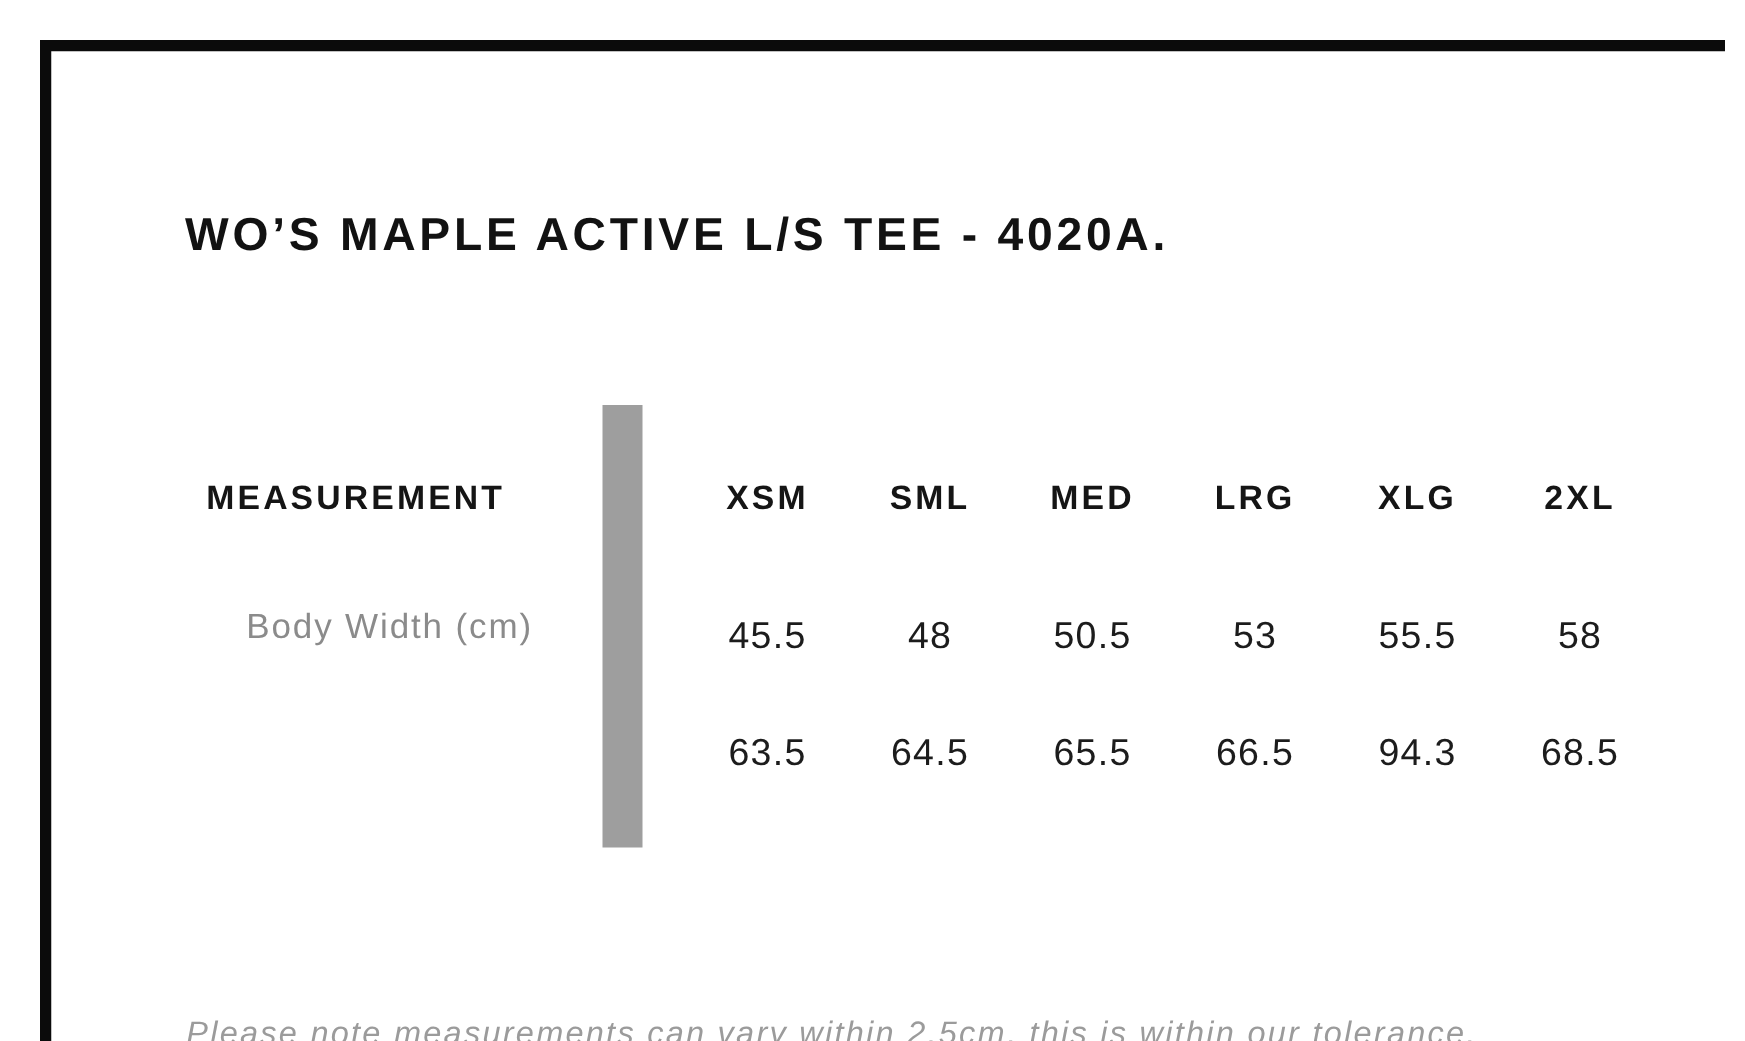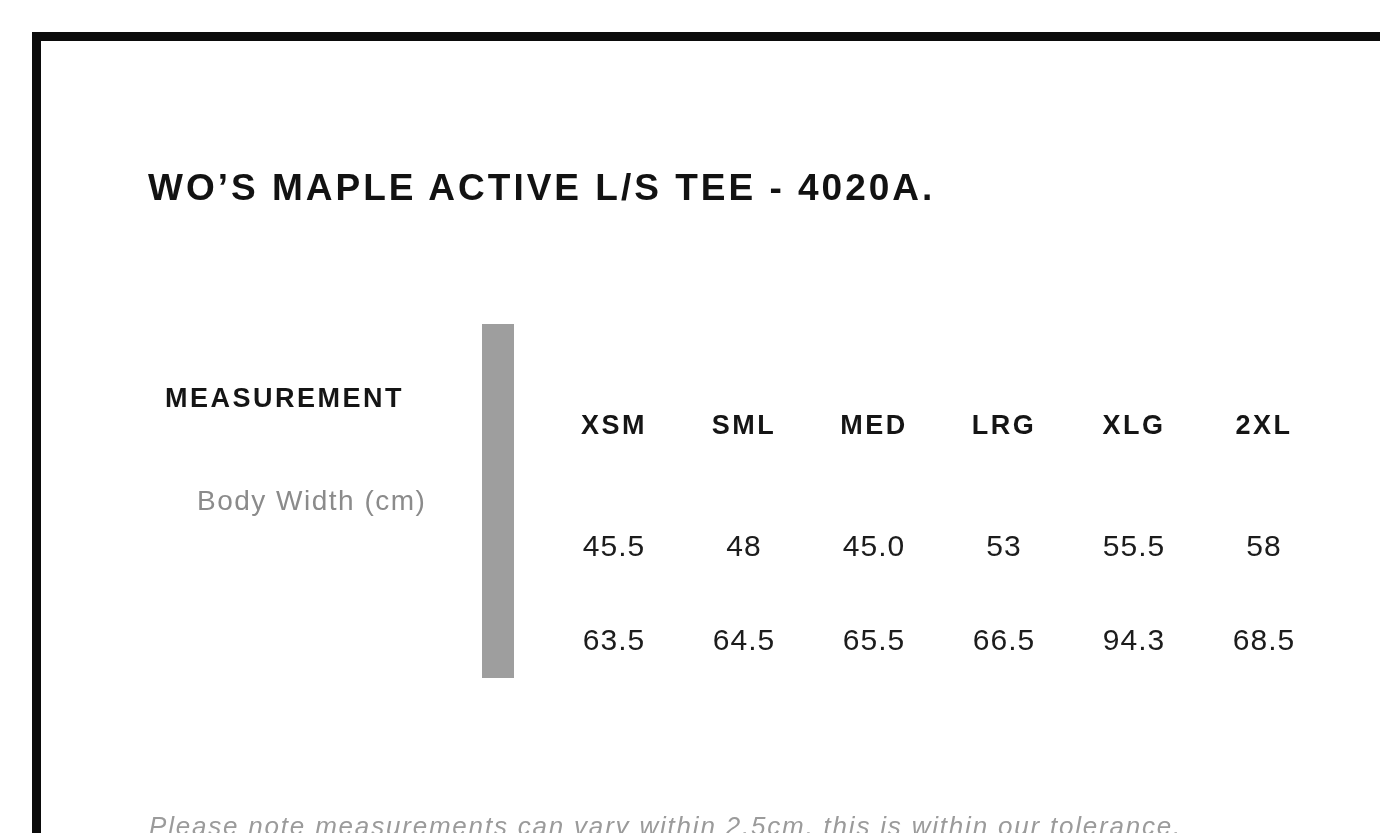--- a/index.html
+++ b/index.html
@@ -67,20 +67,21 @@
     color: #8b8b8b;
     margin-left: 32px;
   }
   .vals {
     position: absolute;
     left: 400px;
     right: 0;
     top: 0;
     bottom: 0;
     display: flex;
+    align-items: center;
   }
   .val {
     flex: 1;
     text-align: center;
     white-space: nowrap;
   }
   .size-header {
     font-size: 27px;
     font-weight: 700;
     letter-spacing: 2.5px;
@@ -126,21 +127,21 @@
         <div class="val size-header">XLG</div>
         <div class="val size-header">2XL</div>
       </div>
     </div>
 
     <div class="trow data-row-1">
       <div class="label-cell row-label">Body Width (cm)</div>
       <div class="vals">
         <div class="val size-value">45.5</div>
         <div class="val size-value">48</div>
-        <div class="val size-value">45.0</div>
+        <div class="val size-value">50.5</div>
         <div class="val size-value">53</div>
         <div class="val size-value">55.5</div>
         <div class="val size-value">58</div>
       </div>
     </div>
 
     <div class="trow data-row-2">
       <div class="vals">
         <div class="val size-value">63.5</div>
         <div class="val size-value">64.5</div>

